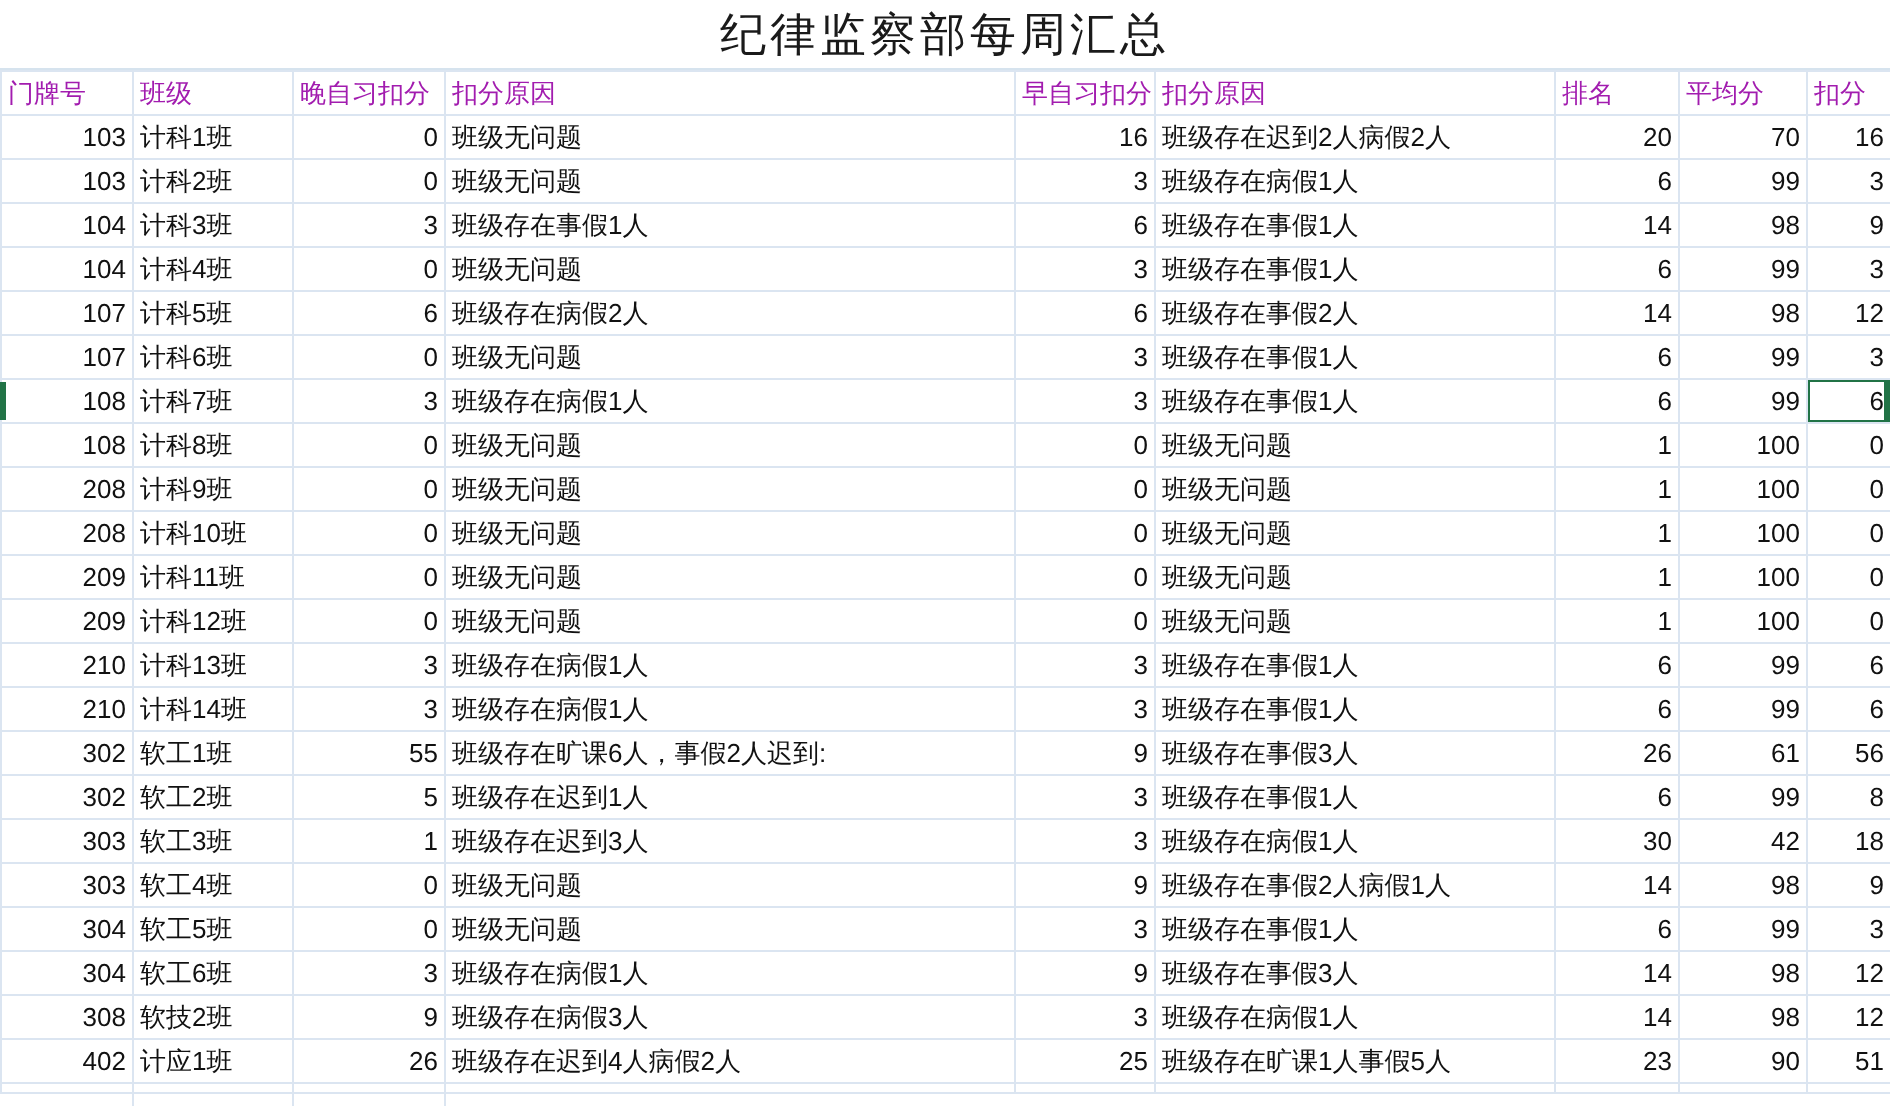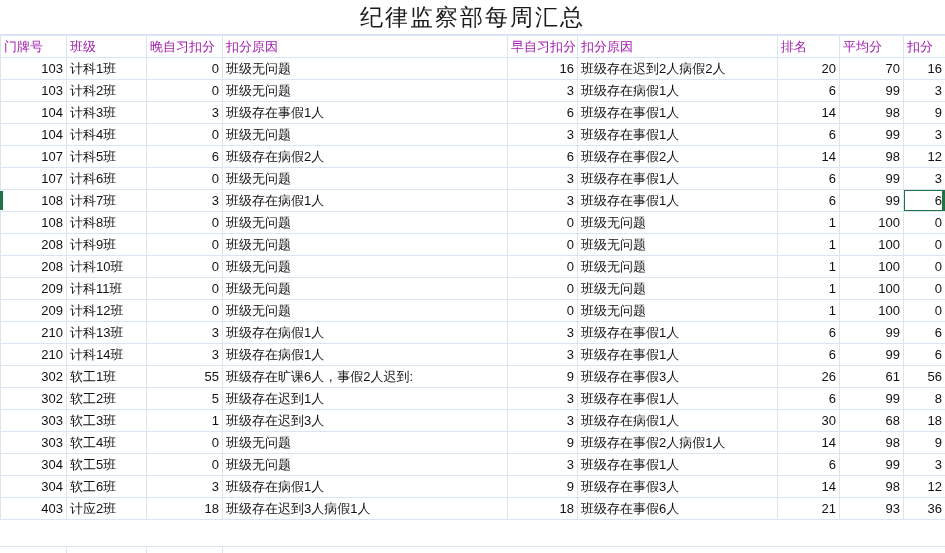--- a/index.html
+++ b/index.html
@@ -317,21 +317,21 @@
           <td class="num">8</td>
         </tr>
         <tr>
           <td class="num">303</td>
           <td class="txt">软工3班</td>
           <td class="num">1</td>
           <td class="txt">班级存在迟到3人</td>
           <td class="num">3</td>
           <td class="txt">班级存在病假1人</td>
           <td class="num">30</td>
-          <td class="num">68</td>
+          <td class="num">42</td>
           <td class="num">18</td>
         </tr>
         <tr>
           <td class="num">303</td>
           <td class="txt">软工4班</td>
           <td class="num">0</td>
           <td class="txt">班级无问题</td>
           <td class="num">9</td>
           <td class="txt">班级存在事假2人病假1人</td>
           <td class="num">14</td>
@@ -352,20 +352,42 @@
         <tr>
           <td class="num">304</td>
           <td class="txt">软工6班</td>
           <td class="num">3</td>
           <td class="txt">班级存在病假1人</td>
           <td class="num">9</td>
           <td class="txt">班级存在事假3人</td>
           <td class="num">14</td>
           <td class="num">98</td>
           <td class="num">12</td>
+        </tr>
+        <tr>
+          <td class="num">308</td>
+          <td class="txt">软技2班</td>
+          <td class="num">9</td>
+          <td class="txt">班级存在病假3人</td>
+          <td class="num">3</td>
+          <td class="txt">班级存在病假1人</td>
+          <td class="num">14</td>
+          <td class="num">98</td>
+          <td class="num">12</td>
+        </tr>
+        <tr>
+          <td class="num">402</td>
+          <td class="txt">计应1班</td>
+          <td class="num">26</td>
+          <td class="txt">班级存在迟到4人病假2人</td>
+          <td class="num">25</td>
+          <td class="txt">班级存在旷课1人事假5人</td>
+          <td class="num">23</td>
+          <td class="num">90</td>
+          <td class="num">51</td>
         </tr>
         <tr>
           <td class="num">403</td>
           <td class="txt">计应2班</td>
           <td class="num">18</td>
           <td class="txt">班级存在迟到3人病假1人</td>
           <td class="num">18</td>
           <td class="txt">班级存在事假6人</td>
           <td class="num">21</td>
           <td class="num">93</td>

